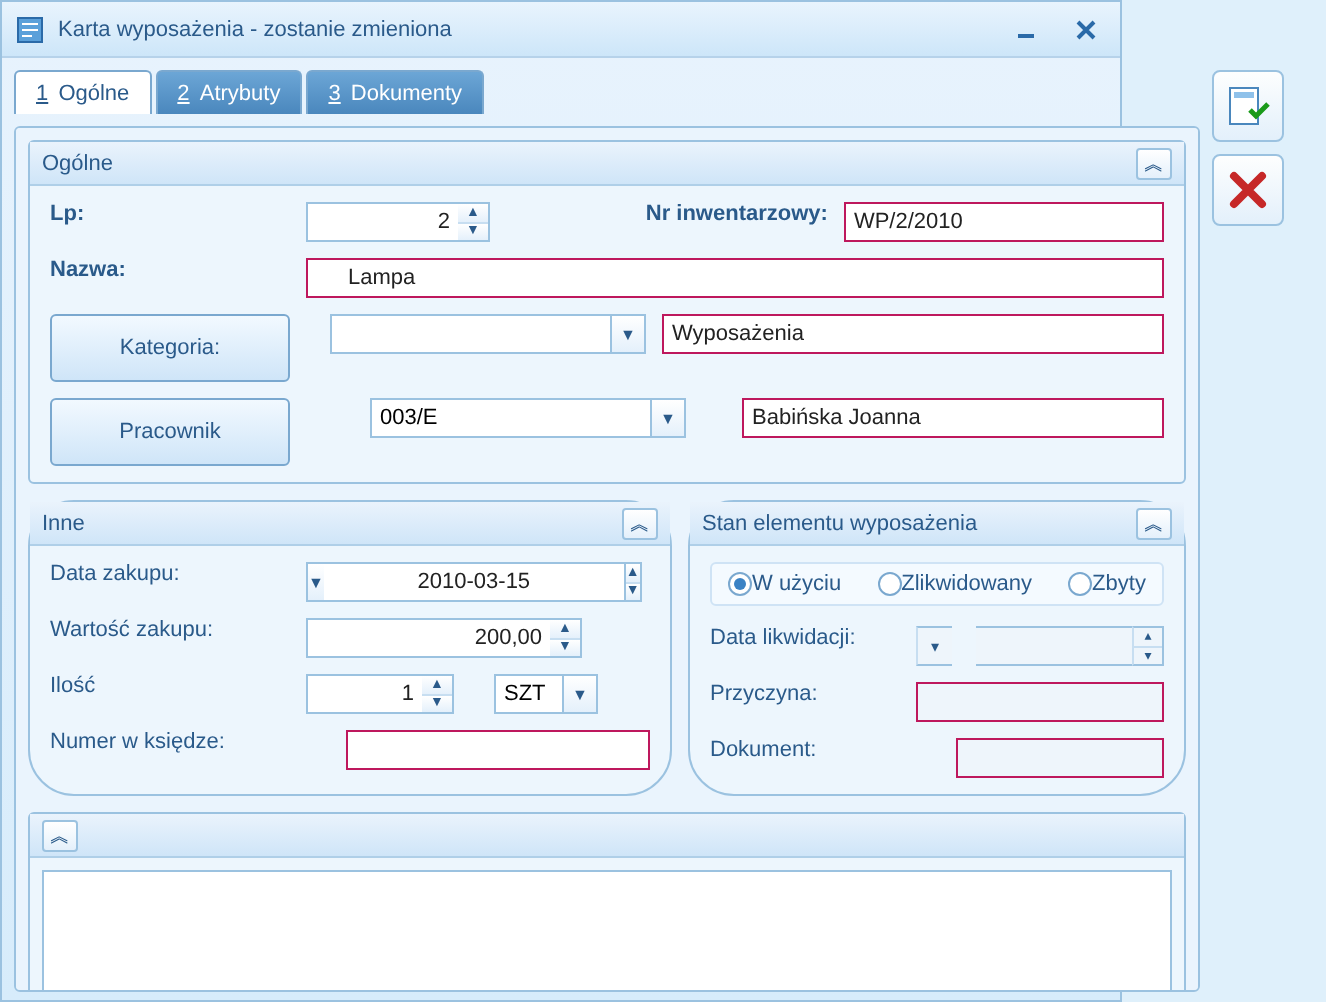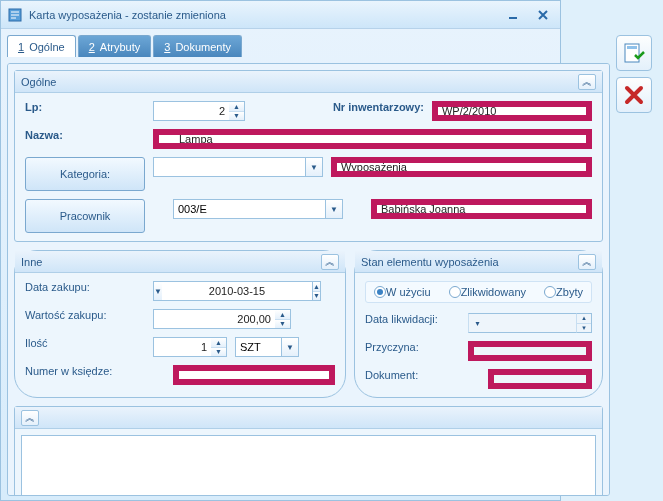--- a/index.html
+++ b/index.html
@@ -22,30 +22,30 @@
   .page { flex:1; background:#eaf4fd; border:1px solid #9bc2e0; border-radius:3px; padding:6px; display:flex; flex-direction:column; gap:8px; overflow:auto; }
   .panel { border:1px solid #9bc2e0; border-radius:3px; background:#edf6fd; }
   .panel-head { height:22px; background:linear-gradient(to bottom,#eaf3fc,#cfe5f8); display:flex; align-items:center; padding:0 6px; color:#2a5a8a; border-bottom:1px solid #afcfe8; }
   .panel-head .label { flex:1; }
   .collapse-btn { width:18px; height:16px; border:1px solid #9bc2e0; border-radius:2px; background:linear-gradient(to bottom,#fff,#e4f0fb); display:flex; align-items:center; justify-content:center; color:#2a5a8a; font-size:10px; }
   .panel-body { padding:8px 10px; }
   .row { display:flex; align-items:flex-start; gap:8px; margin-bottom:8px; }
   .row:last-child { margin-bottom:0;gap:28px; }
   .lbl { color:#2a5a8a; font-weight:bold; width:120px; }
   .lbl.nb { font-weight:normal; }
-  .field { height:20px; border:6px solid #be185d; background:#fff; padding:2px 4px; color:#222; }
+  .field { height:20px; border:1px solid #be185d; background:#fff; padding:2px 4px; color:#222; }
   .field.ro { background:#eef5fb; color:#555; }
   .spinner { display:flex; height:20px; }
   .spinner input { border:1px solid #9bc2e0; border-right:none; text-align:right; padding:2px 4px 2px 4px; height:20px; width:76px; }
   .spin-btns { width:16px; display:flex; flex-direction:column; border:1px solid #9bc2e0; border-left:none; }
   .spin-btns div { flex:1; display:flex; align-items:center; justify-content:center; background:linear-gradient(to bottom,#fff,#e4f0fb); font-size:7px; color:#2a5a8a; }
   .spin-btns div:first-child { border-bottom:1px solid #c7def1; }
   .combo { display:flex; height:20px; }
   .combo input, .combo .combo-text { flex:1; border:1px solid #9bc2e0; border-right:none; padding:2px 4px; background:#fff; height:20px; }
-  .combo .combo-text { display:flex; align-items:center; }
+  .combo .combo-text { display:flex; align-items:center;margin-left:12px; }
   .combo-btn { width:18px; border:1px solid #9bc2e0; background:linear-gradient(to bottom,#fff,#e4f0fb); display:flex; align-items:center; justify-content:center; font-size:8px; color:#2a5a8a; }
   .btn-lookup { height:20px; padding:16px 14px; border:1px solid #7aa8cf; border-radius:3px; background:linear-gradient(to bottom,#f2f9ff,#cfe5f8); color:#2a5a8a; display:flex; align-items:center; justify-content:center; width:120px; }
   .two-col { display:flex; gap:8px; }
   .two-col > .panel { flex:1;border-radius:23px; }
   .radio-row { display:flex; gap:18px; align-items:center; padding:4px 8px; border:1px solid #cfe3f5; border-radius:3px; background:#f4faff; margin-bottom:10px; white-space:nowrap; }
   .radio-item { display:flex; align-items:center; gap:0; color:#2a5a8a; }
   .radio { width:12px; height:12px; border:1px solid #7aa8cf; border-radius:50%; display:flex; align-items:center; justify-content:center; background:#fff; }
   .radio.checked::after { content:''; width:6px; height:6px; background:#3b82c4; border-radius:50%; }
   .opis-area { width:100%; height:70px; border:1px solid #9bc2e0; background:#fff; padding:4px; resize:none; font-family:inherit; font-size:11px; }
   .opis-wrap { position:relative; padding:6px; }

